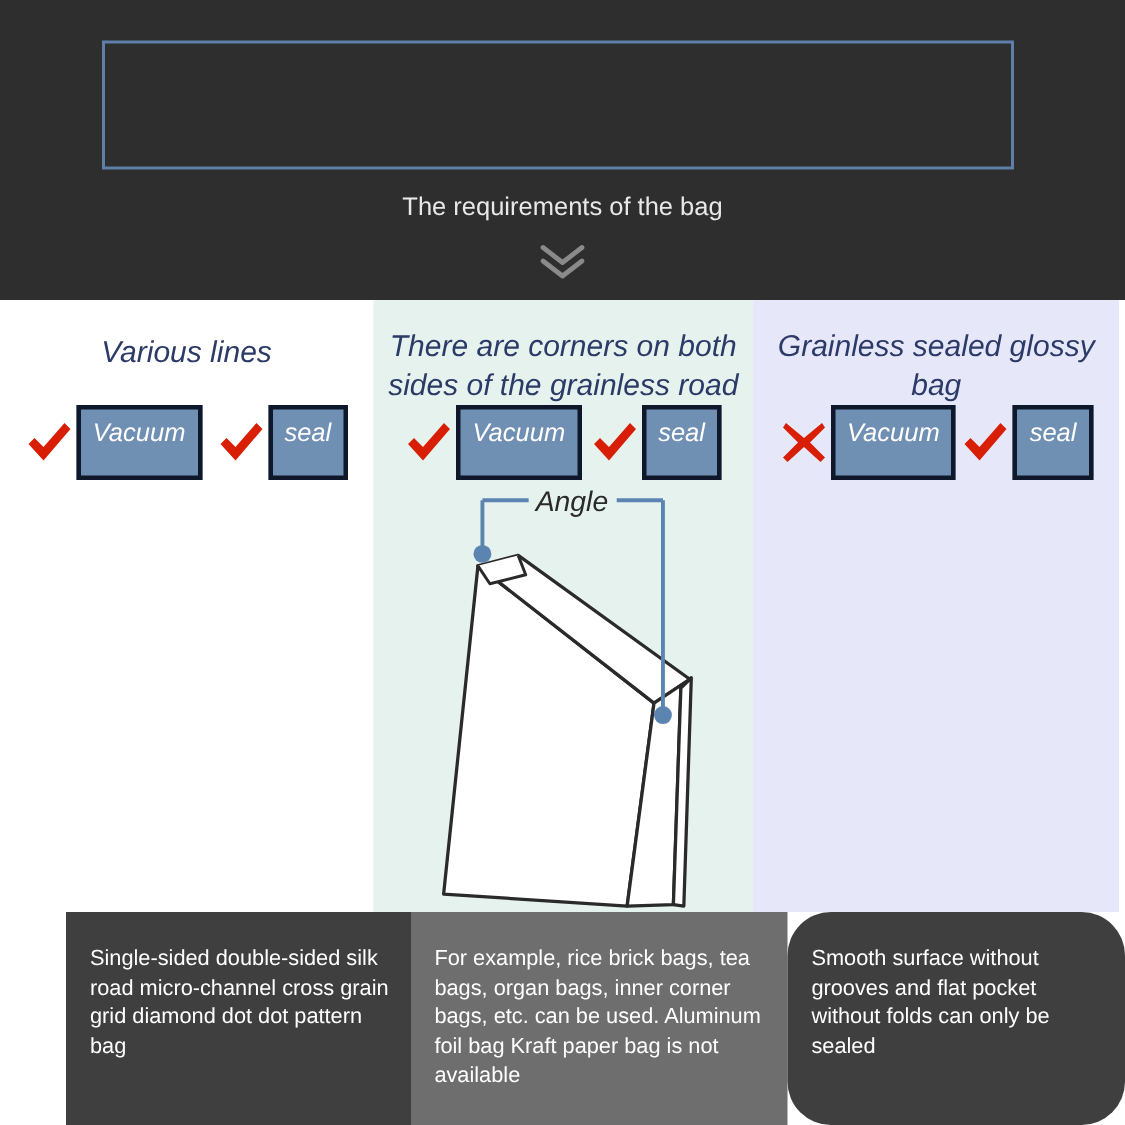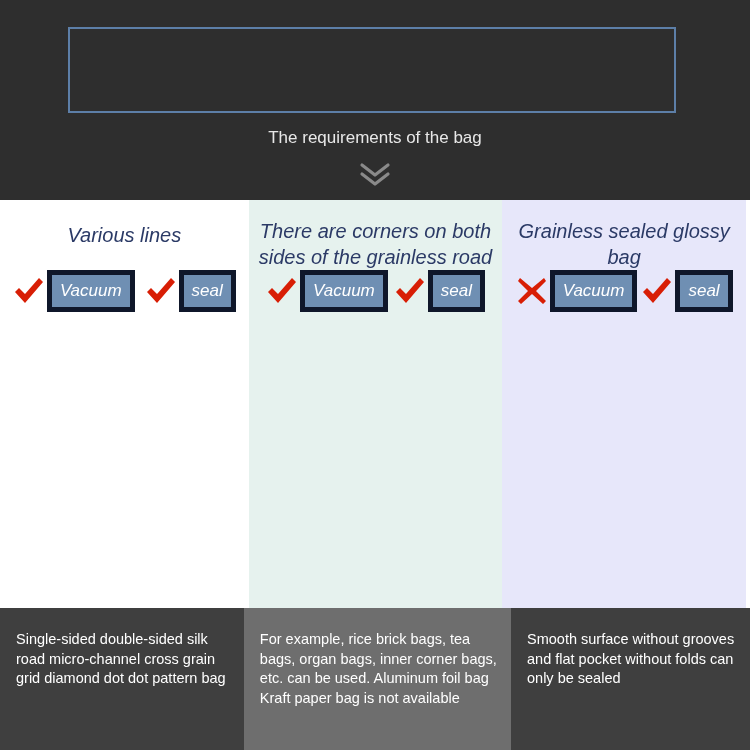--- a/index.html
+++ b/index.html
@@ -55,38 +55,38 @@
     position:absolute;left:0;width:100%;
     display:flex;align-items:center;justify-content:center;
   }
   .col.c1 .badges{top:70px;}
   .col.c2 .badges{top:70px;}
   .col.c3 .badges{top:70px;}
   .mark{width:32px;height:30px;flex:0 0 auto;margin-right:2px;}
   .mark svg{display:block;}
   .badge{
     background:#6f8fb3;color:#ffffff;font-size:17px;line-height:17px;
-    padding:7px 8px 8px 8px;border:5px solid #0f172a;
+    padding:7px 8px 20px 8px;border:3px solid #0f172a;
     white-space:nowrap;
   }
 
   .art{position:absolute;left:0;bottom:0;width:100%;height:300px;}
   .art svg{display:block;width:100%;height:100%;}
 
   
   .caps{
     position:absolute;left:0;top:608px;width:750px;height:142px;display:flex;
   }
   .cap{
     height:100%;color:#ffffff;font-size:14.5px;line-height:19.5px;
     padding:22px 14px 0 16px;box-sizing:border-box;
   }
-  .cap.k1{width:250px;background:#3f3f3f;}
+  .cap.k1{width:250px;background:#3f3f3f;margin-left:44px;}
   .cap.k2{width:274px;background:#6e6e6e;}
-  .cap.k3{width:245px;background:#3f3f3f;}
+  .cap.k3{width:245px;background:#3f3f3f;border-radius:29px;}
   .cap p{margin:0;}
 </style>
 </head>
 <body>
 
 <div class="page">
 
   <div class="header">
     <div class="title-frame"></div>
     <div class="subtitle">The requirements of the bag</div>
@@ -127,20 +127,44 @@
           </svg>
         </span>
         <span class="badge">Vacuum</span>
         <span class="mark" style="margin-left:6px;">
           <svg width="32" height="30" viewBox="0 0 32 30" aria-hidden="true">
             <path d="M2 16 L6 12 L12 18 L26 2 L30 6 L12 27 Z" fill="#d81e05"></path>
           </svg>
         </span>
         <span class="badge">seal</span>
       </div>
+      <div class="art">
+        <svg viewBox="0 0 255 300" preserveAspectRatio="xMidYMax meet" aria-hidden="true">
+
+          <path d="M70 68 L47 288 L170 296 L188 160 Z" fill="#ffffff" stroke="#2a2a2a" stroke-width="2.2" stroke-linejoin="round"></path>
+
+          <path d="M70 68 L97 61 L212 144 L188 160 Z" fill="#ffffff" stroke="#2a2a2a" stroke-width="2.2" stroke-linejoin="round"></path>
+
+          <path d="M188 160 L212 144 L206 150 L201 295 L170 296 Z" fill="#ffffff" stroke="#2a2a2a" stroke-width="2.2" stroke-linejoin="round"></path>
+
+          <path d="M206 150 L213 143 L208 296 L201 295 Z" fill="#ffffff" stroke="#2a2a2a" stroke-width="2.2" stroke-linejoin="round"></path>
+
+          <path d="M212 144 L213 143" fill="none" stroke="#2a2a2a" stroke-width="2.2"></path>
+
+          <path d="M97 61 L102 74 L78 80 L70 68" fill="#ffffff" stroke="#2a2a2a" stroke-width="2" stroke-linejoin="round"></path>
+
+          <path d="M73 24 L73 58" fill="none" stroke="#5b84b1" stroke-width="2.6"></path>
+          <path d="M73 24 L104 24" fill="none" stroke="#5b84b1" stroke-width="2.6"></path>
+          <path d="M163 24 L194 24" fill="none" stroke="#5b84b1" stroke-width="2.6"></path>
+          <path d="M194 24 L194 164" fill="none" stroke="#5b84b1" stroke-width="2.6"></path>
+          <circle cx="73" cy="60" r="6" fill="#5b84b1"></circle>
+          <circle cx="194" cy="168" r="6" fill="#5b84b1"></circle>
+          <text x="133" y="31" text-anchor="middle" fill="#2a2a2a" font-family="Liberation Sans, sans-serif" font-size="19">Angle</text>
+        </svg>
+      </div>
     </div>
 
     <div class="col c3">
       <div class="col-head">Grainless sealed glossy bag</div>
       <div class="badges">
         <span class="mark">
           <svg width="32" height="30" viewBox="0 0 32 30" aria-hidden="true">
             <path d="M4 2 L16 12 L28 2 L30 5 L20 15 L30 25 L27 28 L16 18 L5 28 L2 25 L12 15 L2 5 Z" fill="#d81e05"></path>
           </svg>
         </span>

